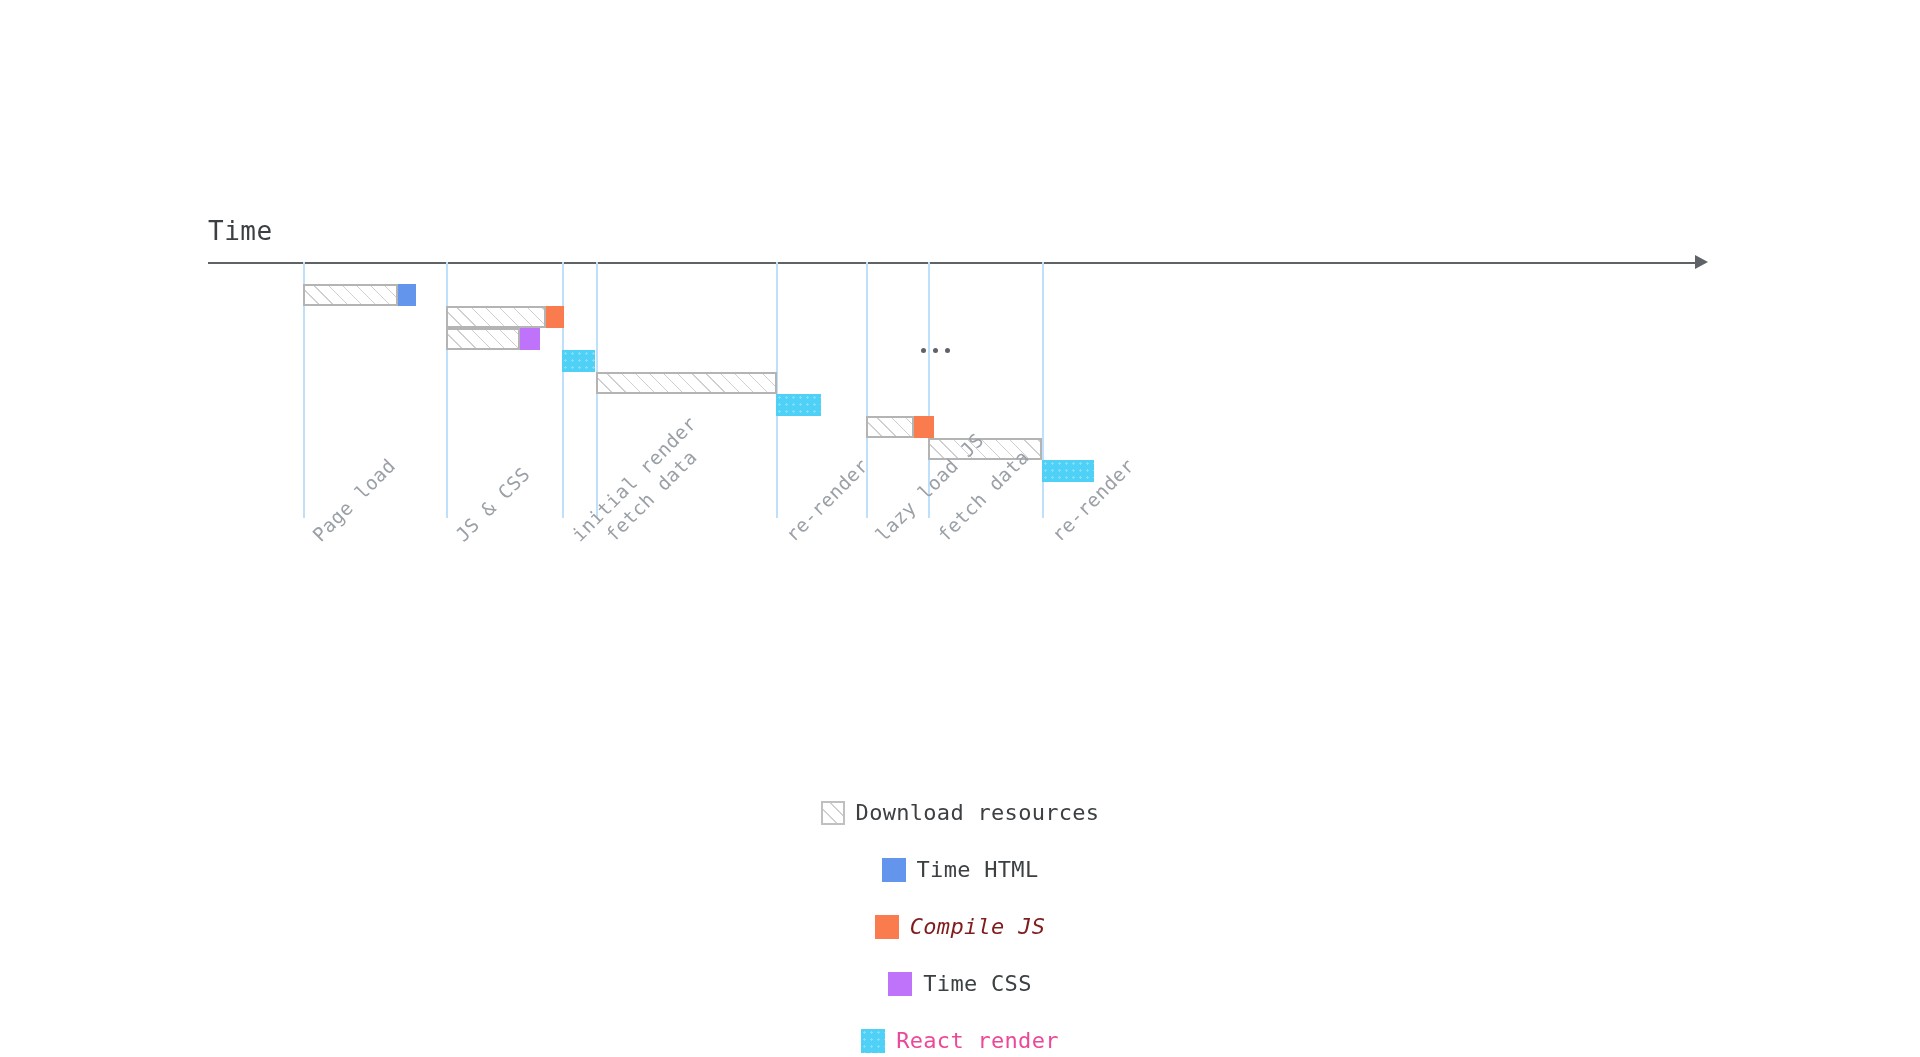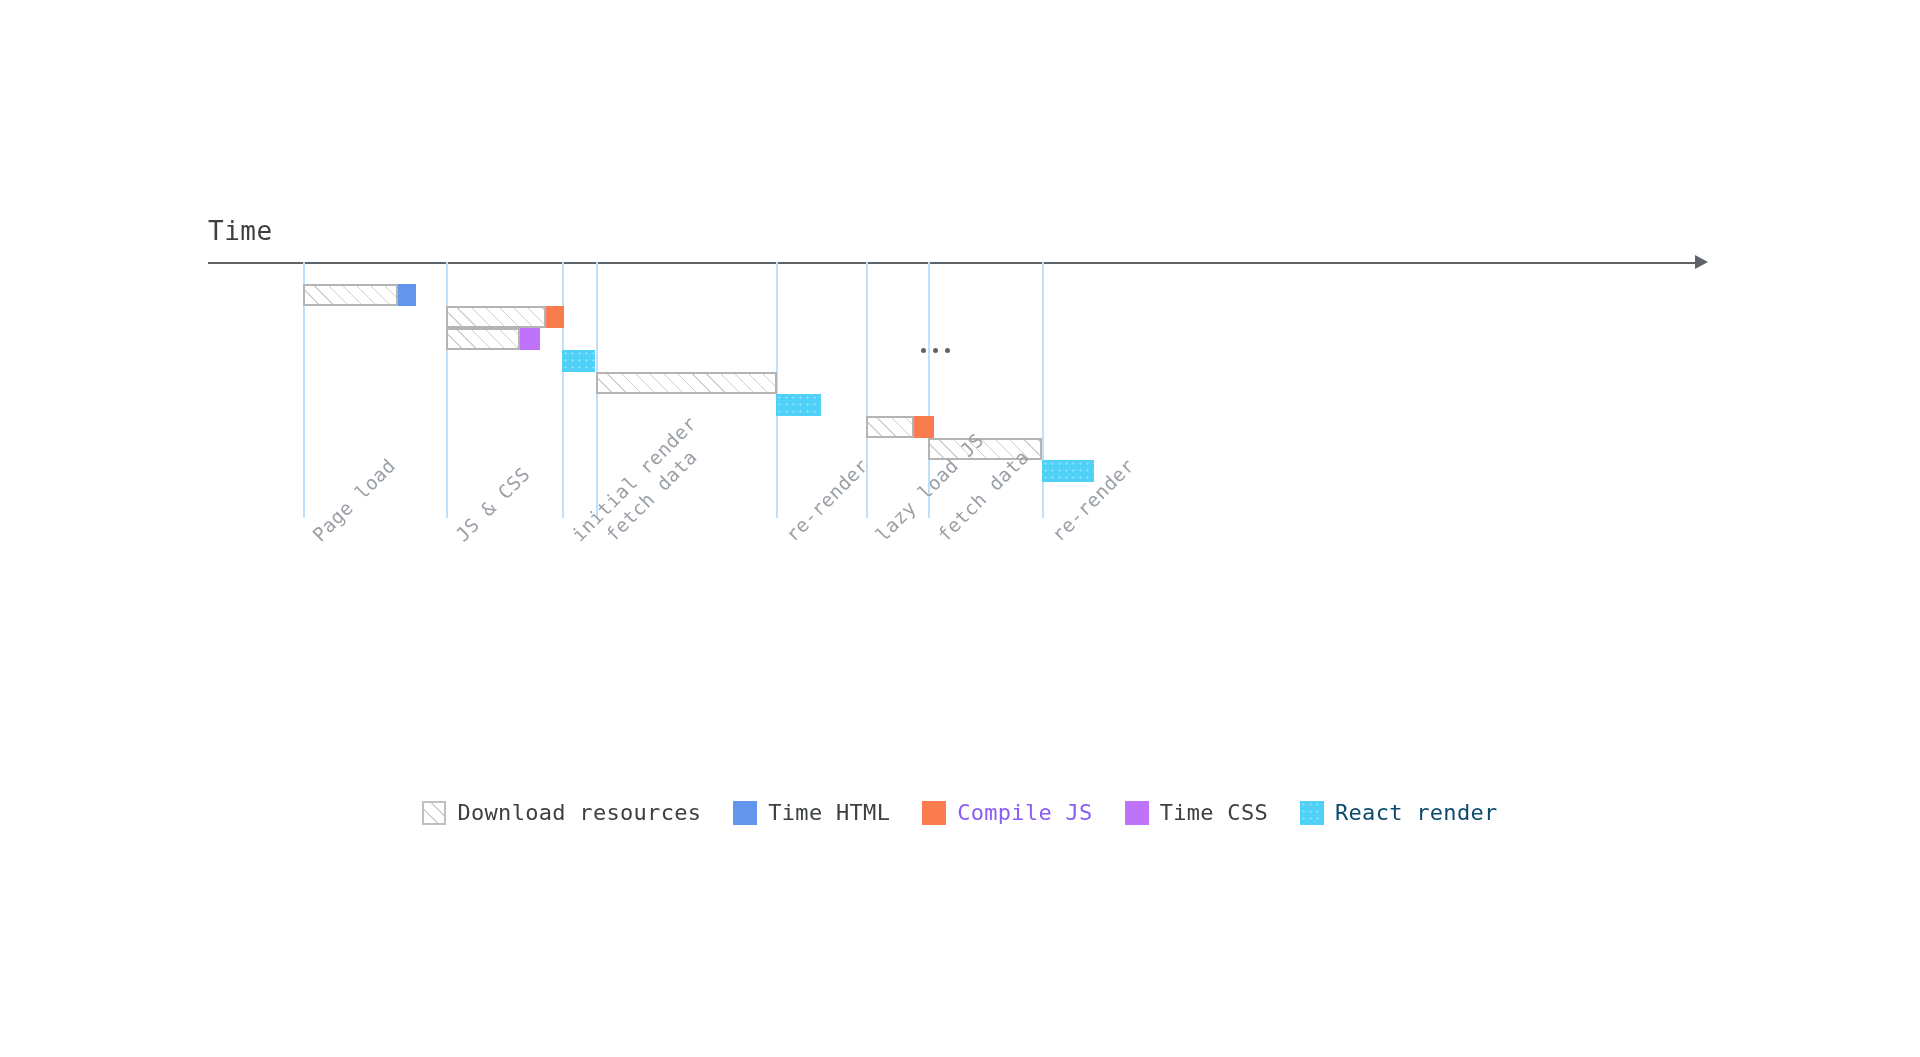--- a/index.html
+++ b/index.html
@@ -125,20 +125,21 @@
   
   #legend {
     position: absolute;
     left: 0;
     top: 800px;
     width: 1920px;
     display: flex;
     justify-content: center;
     align-items: center;
     gap: 32px;
+    flex-direction: column;
   }
   .legend-item {
     display: flex;
     align-items: center;
     gap: 11px;
   }
   .legend-swatch {
     width: 24px;
     height: 24px;
     box-sizing: border-box;
@@ -223,25 +224,25 @@
       <div class="legend-item">
         <span class="legend-swatch download"></span>
         <span class="legend-label" style="color: rgb(60, 64, 67);">Download resources</span>
       </div>
       <div class="legend-item">
         <span class="legend-swatch" style="background-color: rgb(100, 149, 237);"></span>
         <span class="legend-label" style="color: rgb(60, 64, 67);">Time HTML</span>
       </div>
       <div class="legend-item">
         <span class="legend-swatch" style="background-color: rgb(250, 123, 78);"></span>
-        <span class="legend-label" style="color: #8b5cf6;">Compile JS</span>
+        <span class="legend-label" style="color: #7f1d1d; font-style: italic;">Compile JS</span>
       </div>
       <div class="legend-item">
         <span class="legend-swatch" style="background-color: rgb(191, 115, 250);"></span>
         <span class="legend-label" style="color: rgb(60, 64, 67);">Time CSS</span>
       </div>
       <div class="legend-item">
         <span class="legend-swatch" style="background-color: rgb(79, 208, 247); background-image: radial-gradient(rgba(255, 255, 255, 0.3) 1px, rgba(0, 0, 0, 0) 1.2px); background-size: 7px 7px;"></span>
-        <span class="legend-label" style="color: #0c4a6e;">React render</span>
+        <span class="legend-label" style="color: #ec4899;">React render</span>
       </div>
     </div>
 
 </div>
 
 </body></html>

